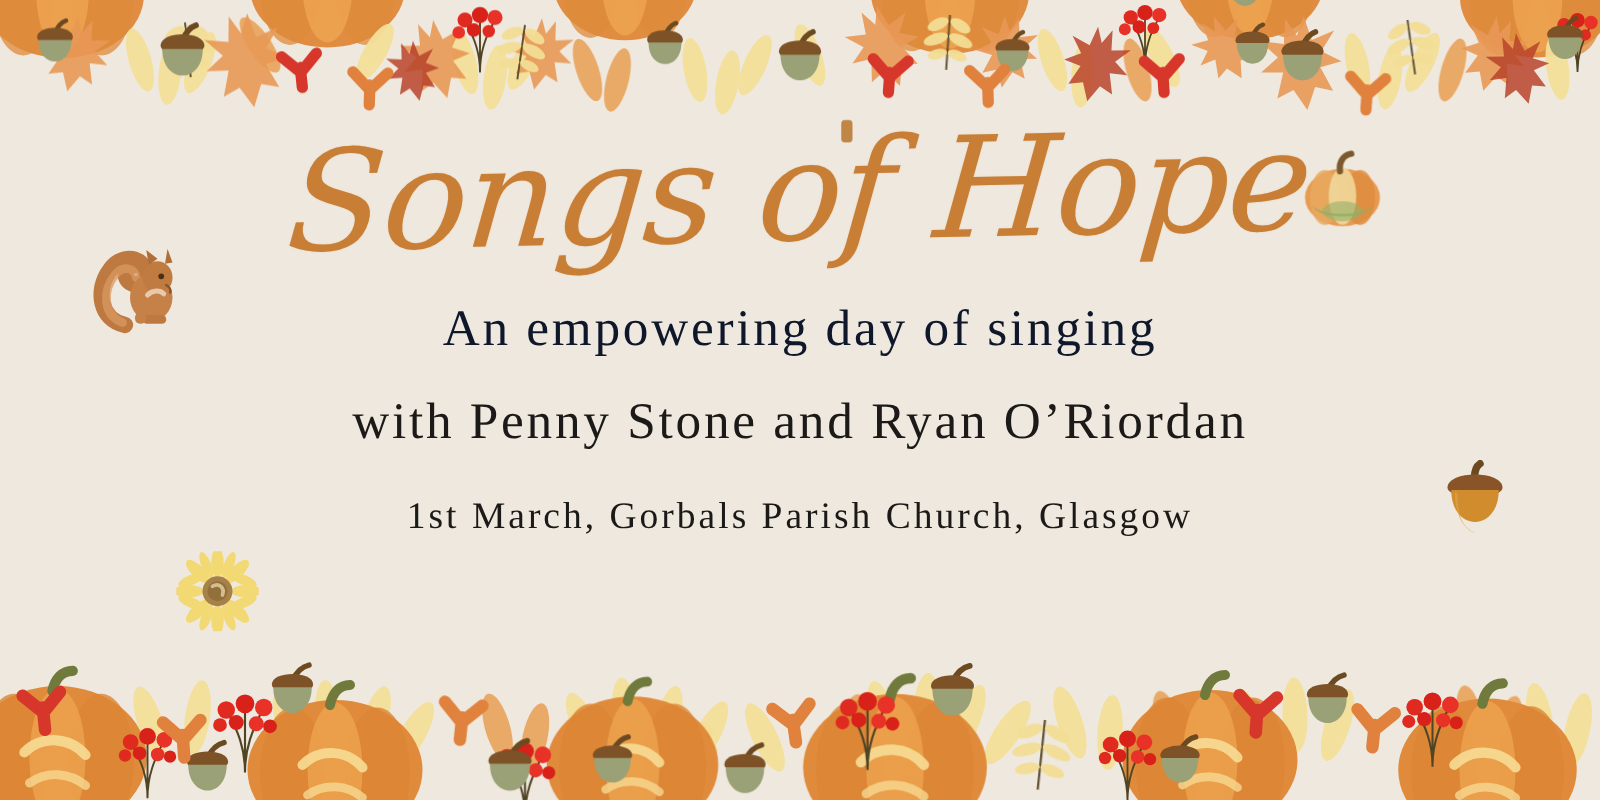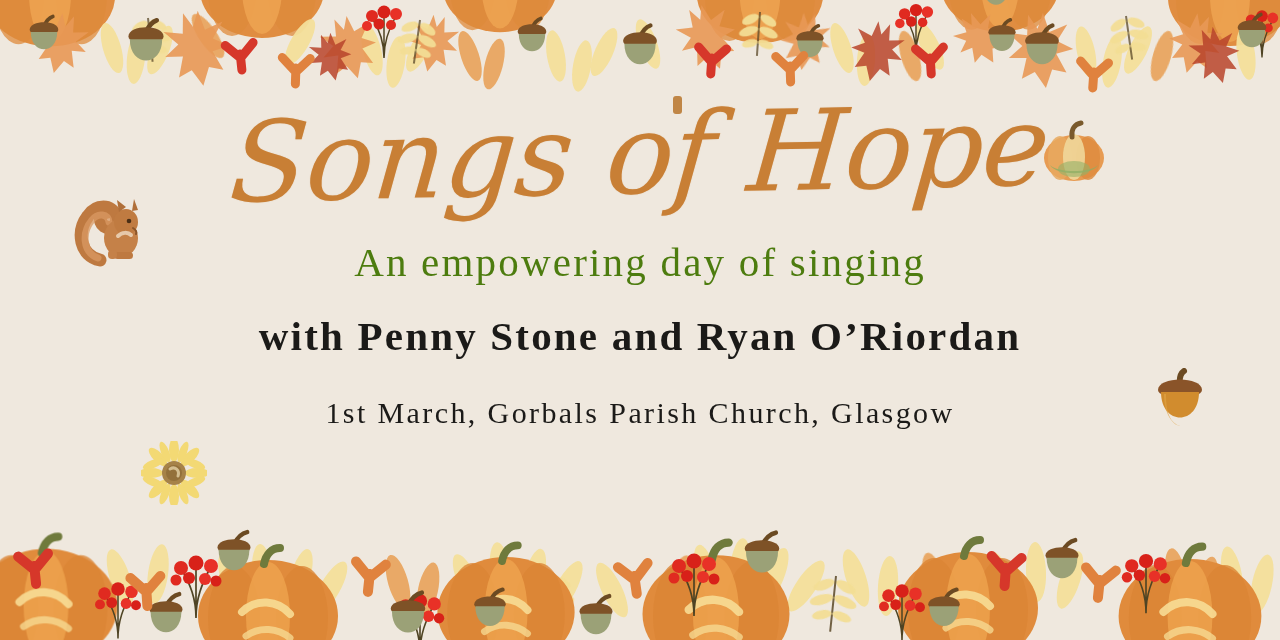--- a/index.html
+++ b/index.html
@@ -53,34 +53,34 @@
     line-height:1.05;
     letter-spacing:-1px;
     white-space:nowrap;
     text-align:center;
     transform:skewX(-6deg) rotate(-1.2deg);
     text-shadow:0 0 1px rgba(200,127,53,.35);
   }
 
   #tagline{
     margin:0;margin-top:24px;
-    color:#4d7c0f;
+    color:#0f172a;
     font-family:"Liberation Serif",serif;
     font-weight:400;
     font-size:41px;
     letter-spacing:2.2px;
     white-space:nowrap;
     text-align:right;
   }
 
   #facilitators{
     margin:0;margin-top:26px;
     color:#1B1A18;
     font-family:"Liberation Serif",serif;
-    font-weight:700;
+    font-weight:400;
     font-size:41px;
     letter-spacing:2.2px;
     white-space:nowrap;
     text-align:center;
   }
 
   #details{
     margin:16px;margin-top:36px;
     color:#1B1A18;
     font-family:"Liberation Serif",serif;

